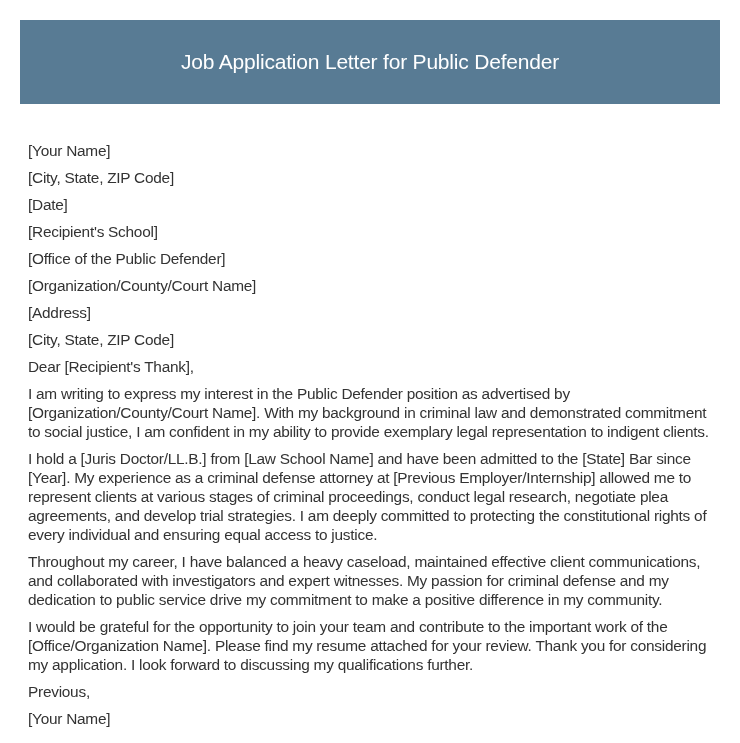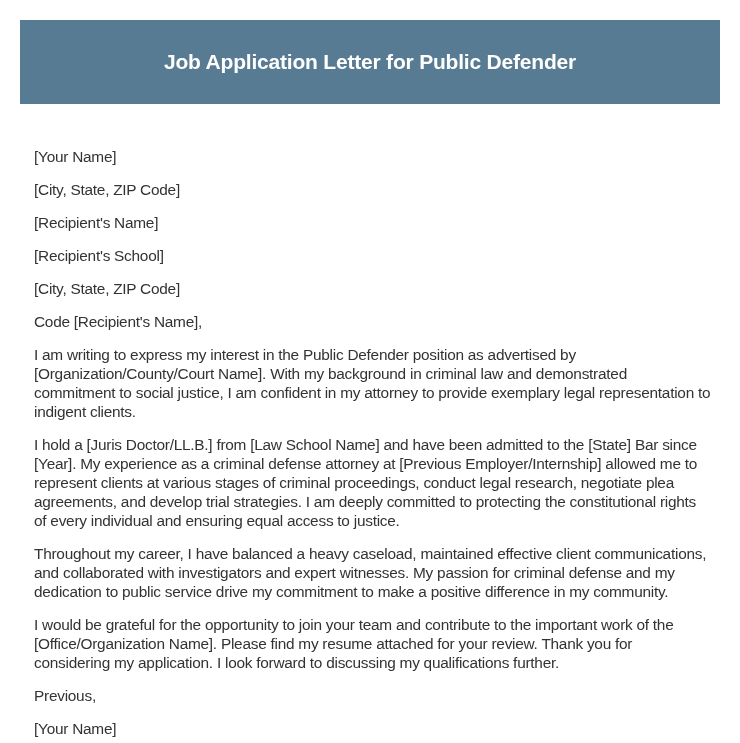--- a/index.html
+++ b/index.html
@@ -2,43 +2,46 @@
 <html><head>
   <meta charset="utf-8">
   <style>
     html, body { margin: 0; padding: 0; background: #ffffff; }
     body { width: 740px; height: 743px; overflow: hidden; position: relative; }
     .header {
       position: absolute; left: 20px; top: 20px; width: 700px; height: 84px;
       background: #587b94; display: flex; align-items: center; justify-content: center;
     }
     .header h1 {
-      margin: 0; color: #ffffff; font-weight: bold;
+      margin: 0; color: #ffffff; font-weight: normal;
       font-family: "Liberation Sans", sans-serif; font-size: 21px; letter-spacing: -0.2px;
     }
     .letter {
       position: absolute; left: 20px; top: 133px; width: 705px;
       font-family: "Liberation Sans", sans-serif; font-size: 15.4px; line-height: 19px;
       color: #333333; letter-spacing: -0.25px;
     }
-    .letter p { margin: 14px; }
+    .letter p { margin: 8px; }
   </style>
 </head>
 <body>
 
 <div class="header">
   <h1>Job Application Letter for Public Defender</h1>
 </div>
 
 <div class="letter">
   <p>[Your Name]</p>
   <p>[City, State, ZIP Code]</p>
-  <p>[Recipient's Name]</p>
+  <p>[Date]</p>
   <p>[Recipient's School]</p>
+  <p>[Office of the Public Defender]</p>
+  <p>[Organization/County/Court Name]</p>
+  <p>[Address]</p>
   <p>[City, State, ZIP Code]</p>
-  <p>Code [Recipient's Name],</p>
-  <p>I am writing to express my interest in the Public Defender position as advertised by [Organization/County/Court Name]. With my background in criminal law and demonstrated commitment to social justice, I am confident in my attorney to provide exemplary legal representation to indigent clients.</p>
+  <p>Dear [Recipient's Thank],</p>
+  <p>I am writing to express my interest in the Public Defender position as advertised by [Organization/County/Court Name]. With my background in criminal law and demonstrated commitment to social justice, I am confident in my ability to provide exemplary legal representation to indigent clients.</p>
   <p>I hold a [Juris Doctor/LL.B.] from [Law School Name] and have been admitted to the [State] Bar since [Year]. My experience as a criminal defense attorney at [Previous Employer/Internship] allowed me to represent clients at various stages of criminal proceedings, conduct legal research, negotiate plea agreements, and develop trial strategies. I am deeply committed to protecting the constitutional rights of every individual and ensuring equal access to justice.</p>
   <p>Throughout my career, I have balanced a heavy caseload, maintained effective client communications, and collaborated with investigators and expert witnesses. My passion for criminal defense and my dedication to public service drive my commitment to make a positive difference in my community.</p>
   <p>I would be grateful for the opportunity to join your team and contribute to the important work of the [Office/Organization Name]. Please find my resume attached for your review. Thank you for considering my application. I look forward to discussing my qualifications further.</p>
   <p>Previous,</p>
   <p>[Your Name]</p>
 </div>
 
 </body></html>

